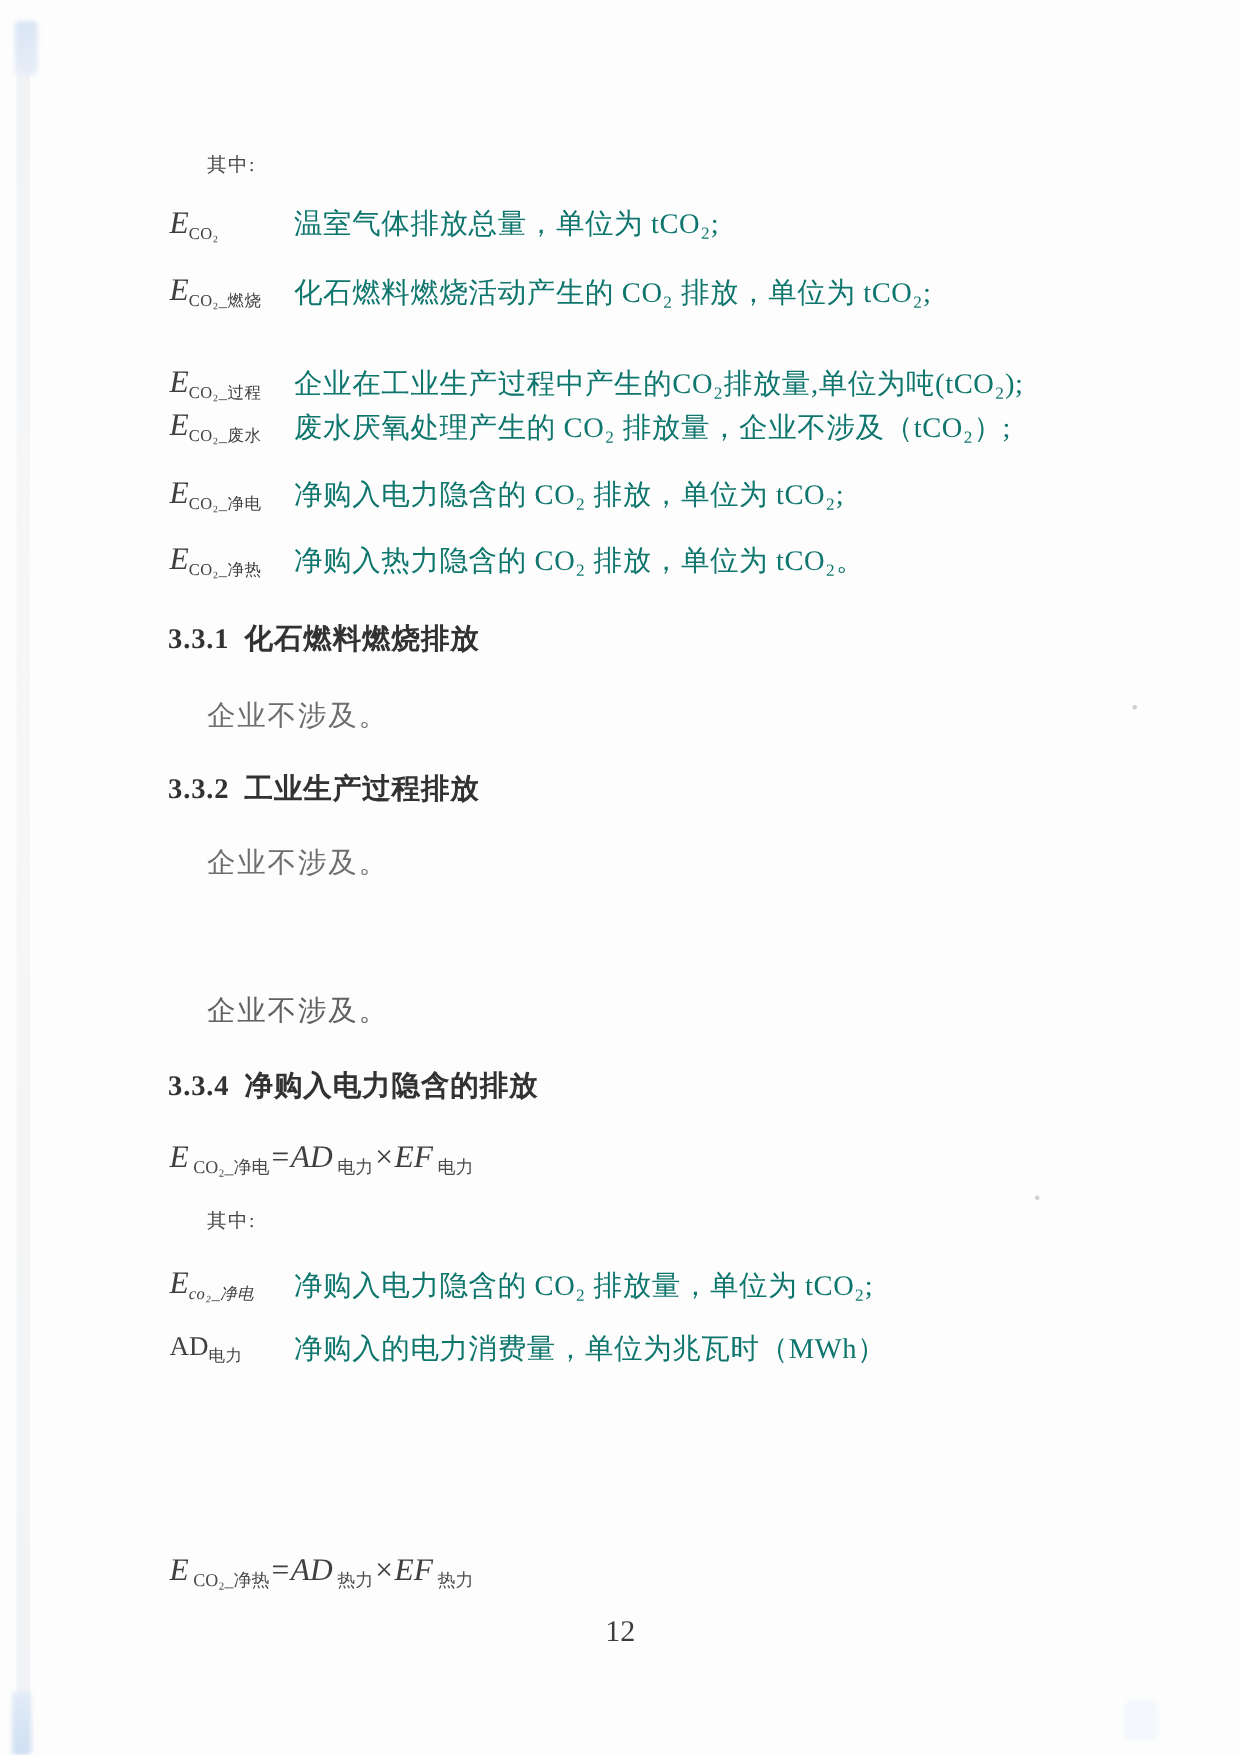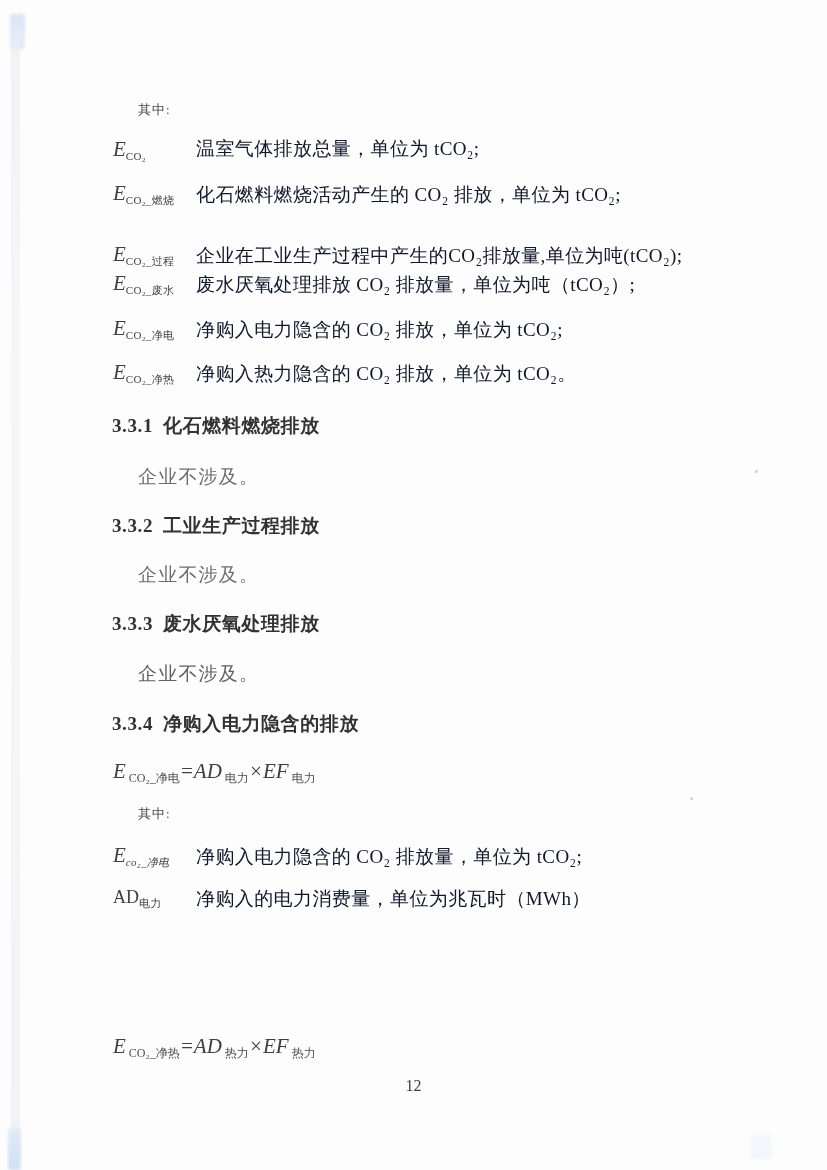--- a/index.html
+++ b/index.html
@@ -62,21 +62,21 @@
   }
   .sym .base.upright { font-style: normal; font-size: 18px; }
   .sym sub {
     font-size: 11px;
     letter-spacing: .3px;
     vertical-align: -4px;
   }
   .sym sub.ital { font-style: italic; }
   .def-text {
     font-size: 19px;
-    color: #0f172a;
+    color: #0f766e;
     letter-spacing: .4px;
   }
 
   .heading {
     left: 112px;
     font-weight: bold;
     font-size: 19px;
     color: #323232;
     letter-spacing: .6px;
   }
@@ -103,21 +103,21 @@
     font-style: normal;
     color: #4c4c4c;
     margin-left: 3px;
     vertical-align: -4px;
   }
 
   .footer-num {
     left: 0; top: 1077px;
     width: 827px;
     text-align: center;
-    font-size: 16px;
+    font-size: 20px;
     color: #3d3d3d;
   }
 </style>
 </head>
 <body>
 
 <div class="page">
 
   <div class="edge-strip"></div>
   <div class="smudge smudge-tl"></div>
@@ -135,44 +135,41 @@
   <div class="line def-row" style="top:181px">
     <span class="sym"><span class="base">E</span><sub>CO₂_燃烧</sub></span>
     <span class="def-text">化石燃料燃烧活动产生的 CO₂ 排放，单位为 tCO₂;</span>
   </div>
   <div class="line def-row" style="top:242px">
     <span class="sym"><span class="base">E</span><sub>CO₂_过程</sub></span>
     <span class="def-text">企业在工业生产过程中产生的CO₂排放量,单位为吨(tCO₂);</span>
   </div>
   <div class="line def-row" style="top:271px">
     <span class="sym"><span class="base">E</span><sub>CO₂_废水</sub></span>
-    <span class="def-text">废水厌氧处理排放 CO₂ 排放量，单位为吨（tCO₂）;</span>
+    <span class="def-text">废水厌氧处理产生的 CO₂ 排放量，企业不涉及（tCO₂）;</span>
   </div>
   <div class="line def-row" style="top:316px">
     <span class="sym"><span class="base">E</span><sub>CO₂_净电</sub></span>
     <span class="def-text">净购入电力隐含的 CO₂ 排放，单位为 tCO₂;</span>
   </div>
   <div class="line def-row" style="top:360px">
     <span class="sym"><span class="base">E</span><sub>CO₂_净热</sub></span>
     <span class="def-text">净购入热力隐含的 CO₂ 排放，单位为 tCO₂。</span>
   </div>
 
   <div class="line heading" style="top:413px">
     <span class="sec-num">3.3.1</span><span>化石燃料燃烧排放</span>
   </div>
   <div class="line para faded" style="top:464px">企业不涉及。</div>
 
   <div class="line heading" style="top:513px">
     <span class="sec-num">3.3.2</span><span>工业生产过程排放</span>
   </div>
   <div class="line para faded" style="top:562px">企业不涉及。</div>
 
-  <div class="line heading" style="top:611px">
-    <span class="sec-num">3.3.3</span><span>废水厌氧处理排放</span>
-  </div>
   <div class="line para" style="top:661px">企业不涉及。</div>
 
   <div class="line heading" style="top:711px">
     <span class="sec-num">3.3.4</span><span>净购入电力隐含的排放</span>
   </div>
   <div class="line formula" style="top:759px">
     <span class="fpart"><span class="fbase">E</span><sub>CO₂_净电</sub></span><span class="fpart"><span class="fbase">=AD</span><sub>电力</sub></span><span class="fpart"><span class="fbase">×EF</span><sub>电力</sub></span>
   </div>
   <div class="line wherein" style="top:805px">其中:</div>
 

